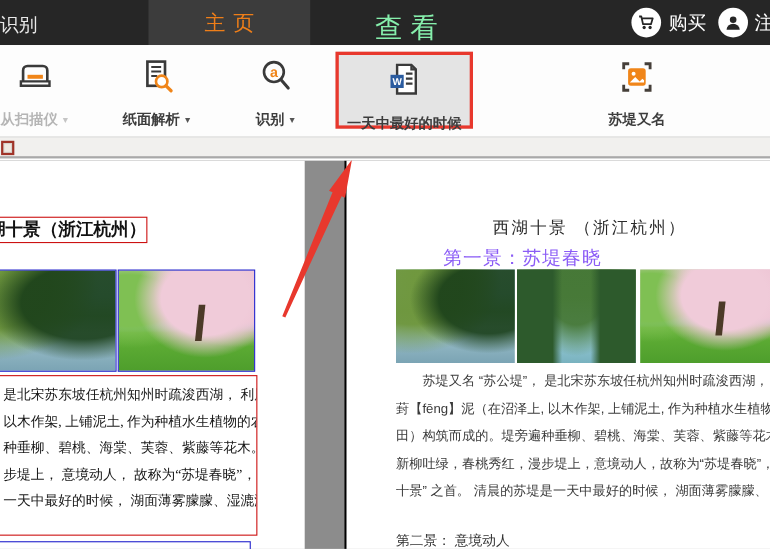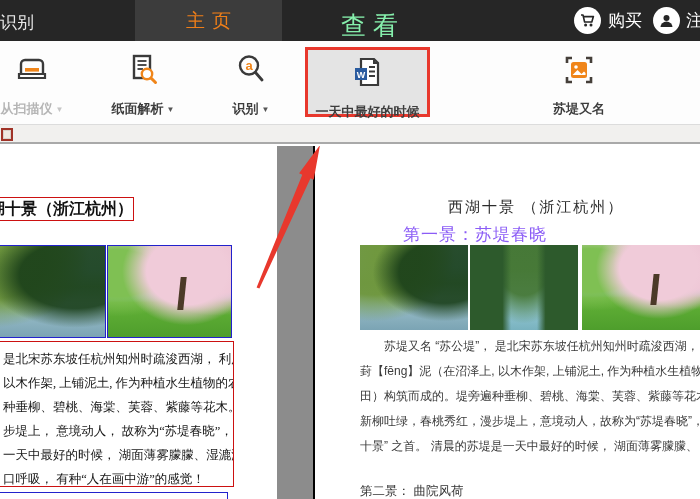--- a/index.html
+++ b/index.html
@@ -197,40 +197,39 @@
       </div>
       <div class="photo bordered-blue willow-lake lp-ph1"></div>
       <div class="photo bordered-blue blossom lp-ph2"></div>
       <div class="lp-textbox">
         <div class="lp-lines">
           <div>是北宋苏东坡任杭州知州时疏浚西湖， 利用挖出的</div>
           <div>以木作架, 上铺泥土, 作为种植水生植物的农田, 叫葑</div>
           <div>种垂柳、碧桃、海棠、芙蓉、紫藤等花木。每到春季,</div>
           <div>步堤上， 意境动人， 故称为“苏堤春晓”， 为“西湖</div>
           <div>一天中最好的时候， 湖面薄雾朦朦、湿漉漉露水满</div>
-          <div>口呼吸， 有种“人在画中游”的感觉！</div>
         </div>
       </div>
       <div class="lp-bluebox"></div>
     </div>
 
     <div class="page right">
       <div class="rp-title">西湖十景 （浙江杭州）</div>
       <div class="rp-h1">第一景：苏堤春晓</div>
       <div class="photo willow-lake rp-ph1"></div>
       <div class="photo canal rp-ph2"></div>
       <div class="photo blossom rp-ph3"></div>
       <div class="rp-lines">
         <div class="indent">苏堤又名 “苏公堤”， 是北宋苏东坡任杭州知州时疏浚西湖， 利用挖出</div>
         <div>葑【fēng】泥（在沼泽上, 以木作架, 上铺泥土, 作为种植水生植物的农田, 叫葑</div>
         <div>田）构筑而成的。堤旁遍种垂柳、碧桃、海棠、芙蓉、紫藤等花木。每到春季</div>
         <div>新柳吐绿，春桃秀红，漫步堤上，意境动人，故称为“苏堤春晓”，为“西湖</div>
         <div>十景” 之首。 清晨的苏堤是一天中最好的时候， 湖面薄雾朦朦、 湿漉漉露</div>
       </div>
-      <div class="rp-h2">第二景：  曲院风荷</div>
+      <div class="rp-h2">第二景：  意境动人</div>
     </div>
 
     <svg class="arrow-svg" viewBox="0 0 100 150">
       <path d="M16.6,144.4 L62.3,31.7 L59.1,30.3 L80,2 L73.7,36.7 L70.5,35.3 L19.4,145.6 Z" fill="#e8382d"></path>
     </svg>
   </div>
 
 </div>
 
 </body></html>

